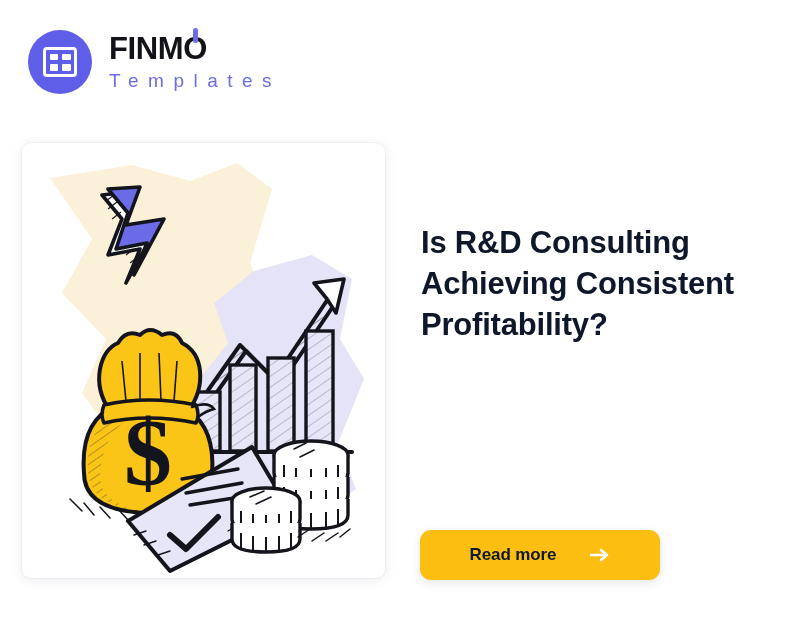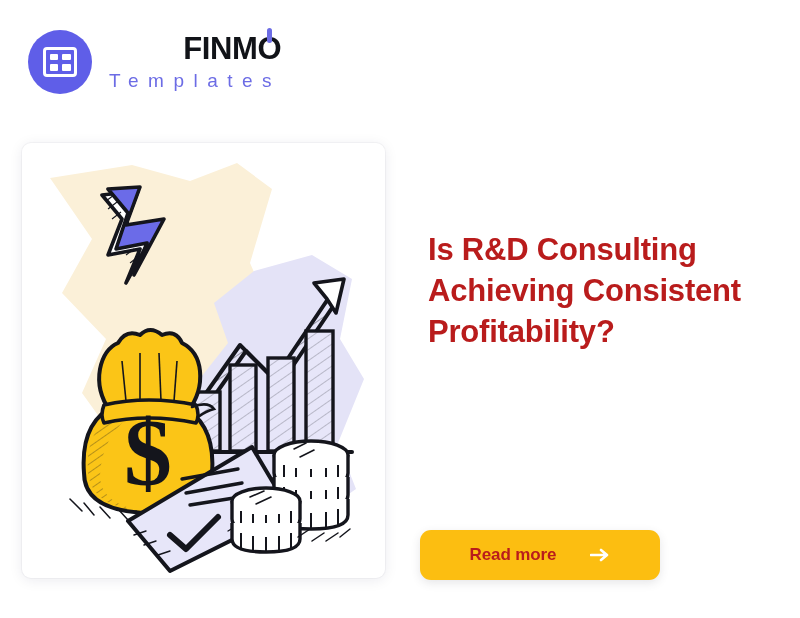--- a/index.html
+++ b/index.html
@@ -56,21 +56,20 @@
   .brand-mark .grid-glyph i {
     display: block;
     background: #ffffff;
     border-radius: 1px;
   }
   .brand-text {
     display: flex;
     flex-direction: column;
     justify-content: center;
     padding-bottom: 2px;
-    align-items: flex-end;
   }
   .wordmark {
     font-size: 31px;
     font-weight: 700;
     letter-spacing: -0.4px;
     color: #111318;
     line-height: 1;
     white-space: nowrap;
     display: flex;
     align-items: baseline;
@@ -117,38 +116,38 @@
     width: 100%;
     height: 100%;
   }
 
   
   .headline {
     position: absolute;
     left: 421px;
     top: 222px;
     width: 340px;
-    margin: 7px;
+    margin: 0;
     font-size: 31px;
     line-height: 1.33;
     font-weight: 700;
     letter-spacing: -0.2px;
-    color: #b91c1c;
+    color: #0f172a;
   }
 
   .read-more-btn {
     position: absolute;
     left: 420px;
     top: 530px;
     width: 240px;
     height: 50px;
     border: none;
     border-radius: 11px;
     background: #fcbe11;
-    color: #b91c1c;
+    color: #0f172a;
     font-family: "Liberation Sans", sans-serif;
     font-size: 17px;
     font-weight: 700;
     letter-spacing: -0.1px;
     cursor: pointer;
     display: flex;
     align-items: center;
     justify-content: center;
     gap: 34px;
     padding: 0;

